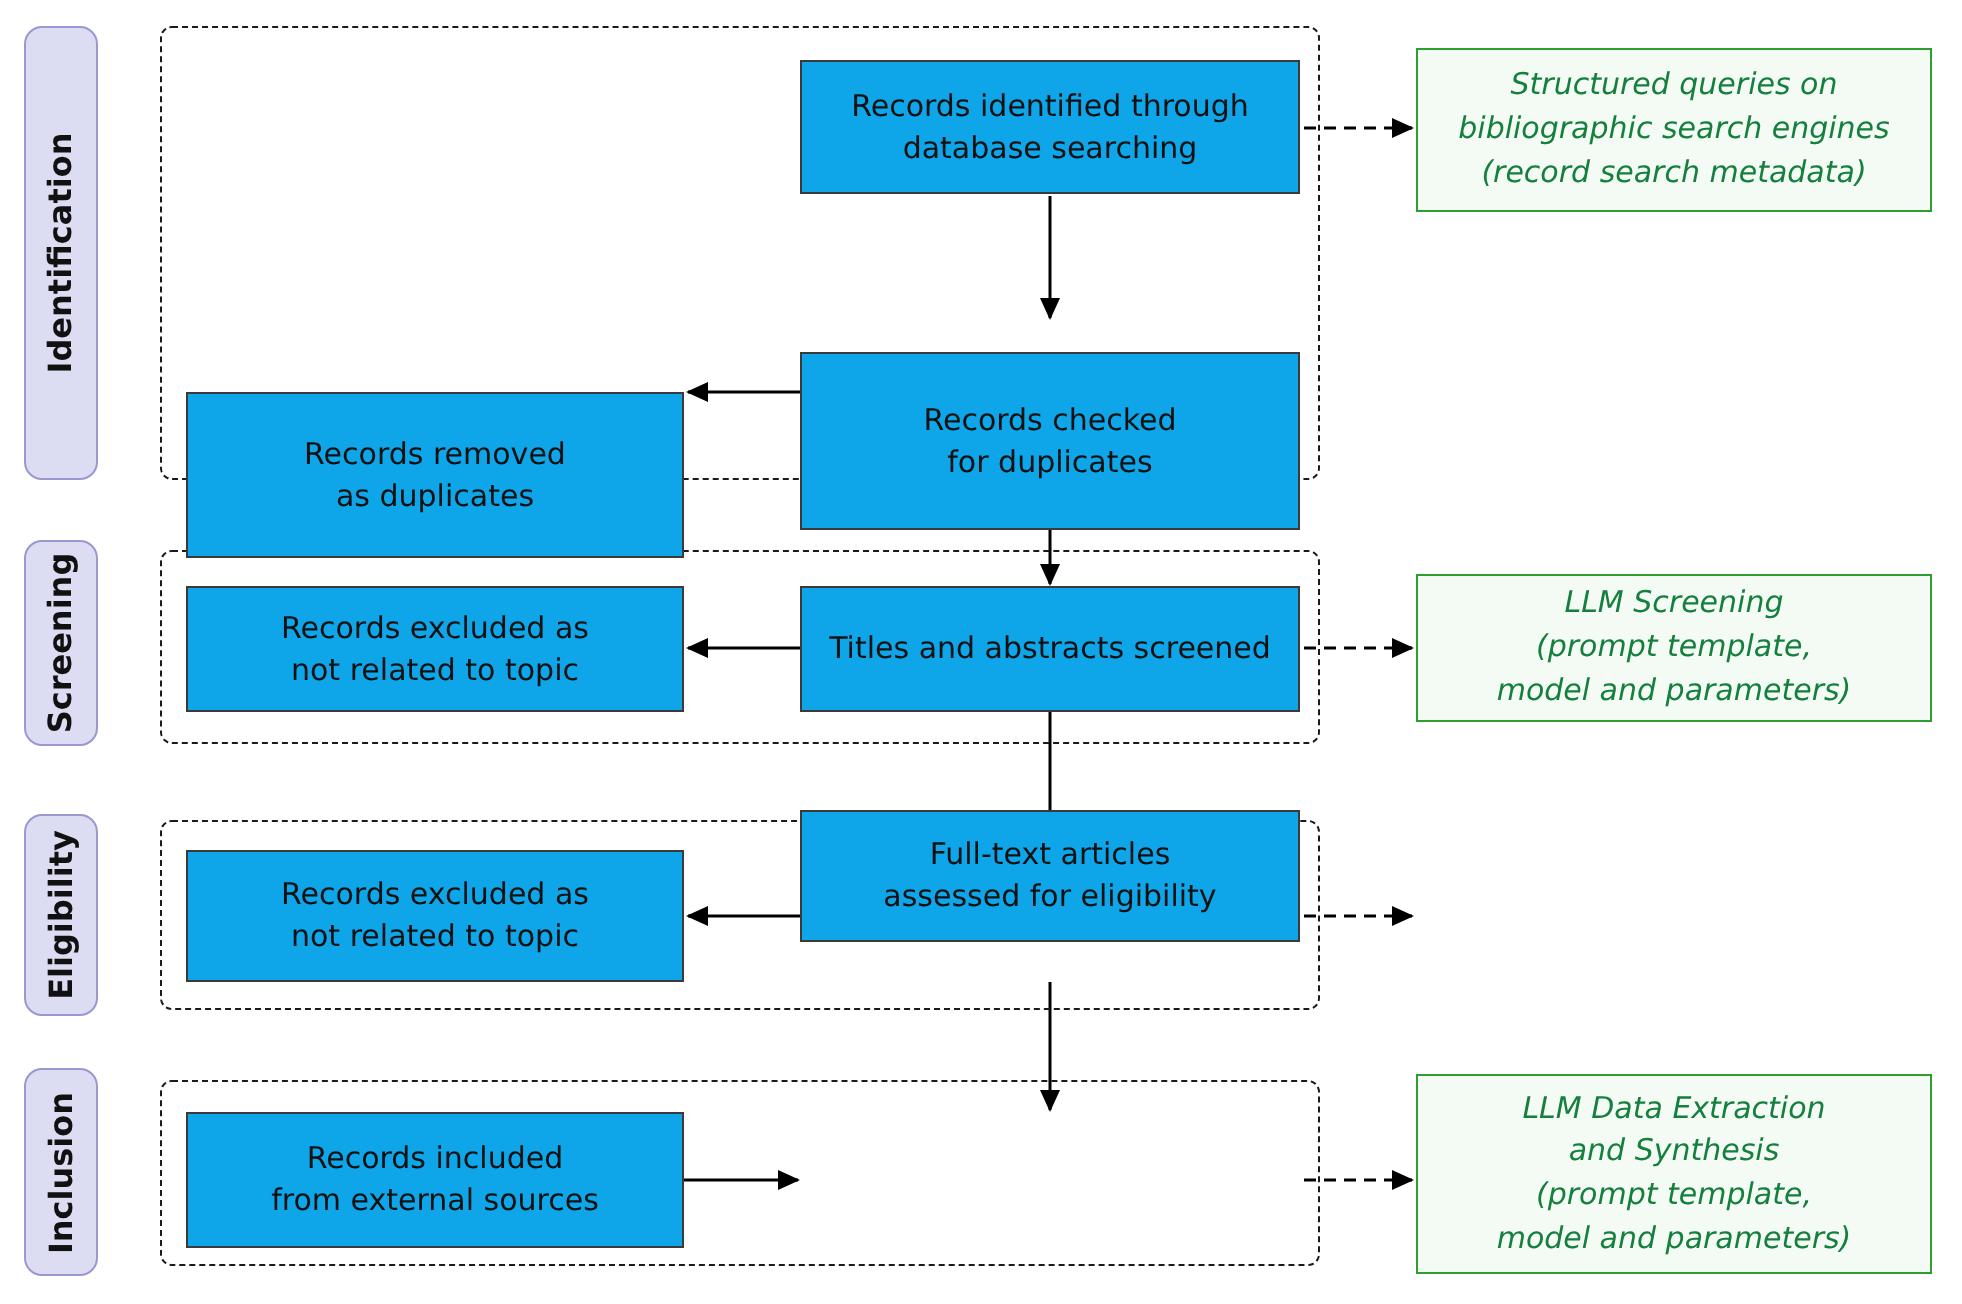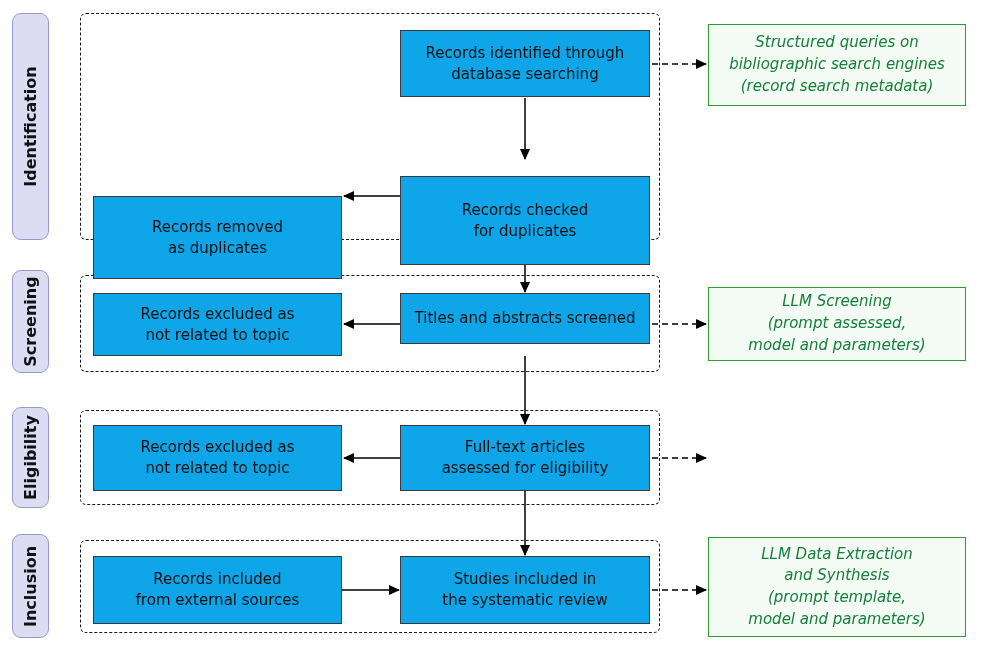--- a/index.html
+++ b/index.html
@@ -76,23 +76,23 @@
     text-align: center;
     box-sizing: border-box;
     font-size: 15px;
     line-height: 1.4;
     padding: 4px 8px;
   }
   .node span { white-space: pre-line; }
   #box-records-identified   { left: 400px; top: 30px;  width: 250px; height: 67px; }
   #box-records-checked      { left: 400px; top: 176px; width: 250px; height: 89px; }
   #box-records-removed      { left: 93px;  top: 160px; width: 249px; height: 83px; margin-top: 36px; }
-  #box-titles-screened      { left: 400px; top: 293px; width: 250px; height: 51px; }
+  #box-titles-screened      { left: 400px; top: 293px; width: 250px; height: 63px; }
   #box-excluded-screening   { left: 93px;  top: 293px; width: 249px; height: 63px; }
-  #box-fulltext-assessed    { left: 400px; top: 425px; width: 250px; height: 66px; }
+  #box-fulltext-assessed    { left: 400px; top: 405px; width: 250px; height: 66px; }
   #box-excluded-eligibility { left: 93px;  top: 425px; width: 249px; height: 66px; }
   #box-records-external     { left: 93px;  top: 556px; width: 249px; height: 68px; }
   #box-studies-included     { left: 400px; top: 556px; width: 250px; height: 68px; }
 
   
   .annotation {
     position: absolute;
     left: 708px;
     width: 258px;
     background: #f4fbf4;
@@ -181,33 +181,29 @@
 assessed for eligibility</span>
   </div>
   <div class="node" id="box-excluded-eligibility">
     <span>Records excluded as
 not related to topic</span>
   </div>
   <div class="node" id="box-records-external">
     <span>Records included
 from external sources</span>
   </div>
-  <div class="node" id="box-studies-included">
-    <span>Studies included in
-the systematic review</span>
-  </div>
 
   <div class="annotation" id="ann-identification">
     <span>Structured queries on
 bibliographic search engines
 (record search metadata)</span>
   </div>
   <div class="annotation" id="ann-screening">
     <span>LLM Screening
-(prompt assessed,
+(prompt template,
 model and parameters)</span>
   </div>
   <div class="annotation" id="ann-inclusion">
     <span>LLM Data Extraction
 and Synthesis
 (prompt template,
 model and parameters)</span>
   </div>
 
 </div>

